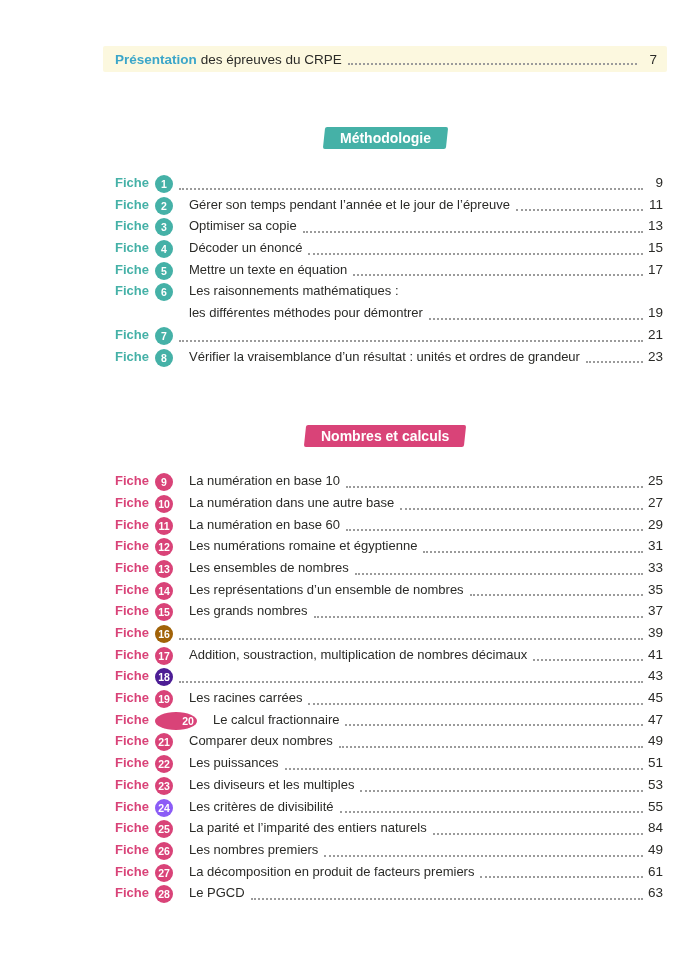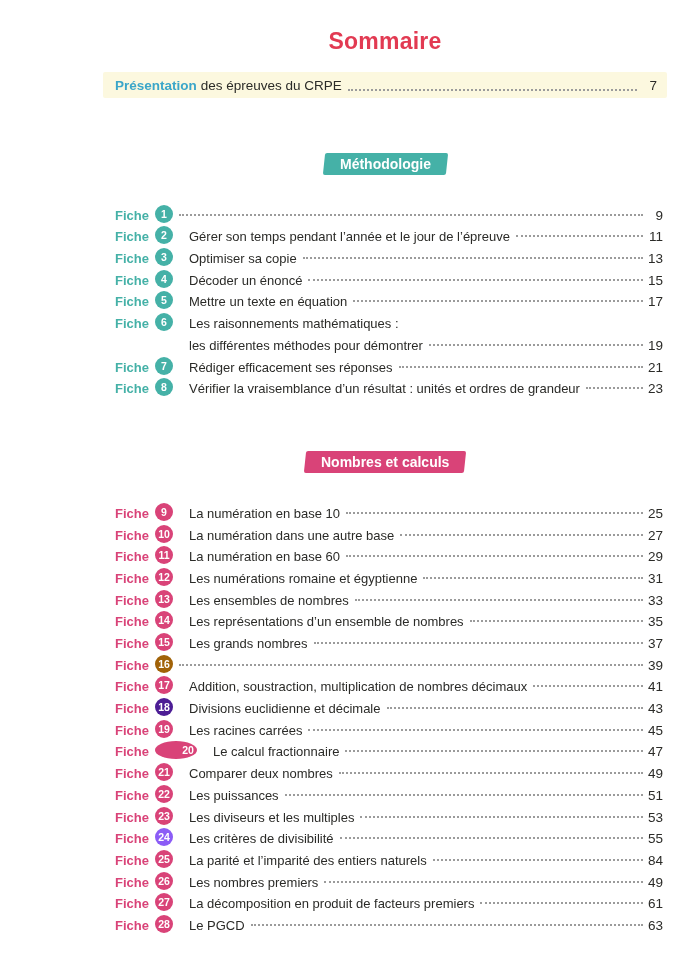--- a/index.html
+++ b/index.html
@@ -64,21 +64,21 @@
     display: inline-block;
     transform: skewX(6deg);
     color: #ffffff;
     font-weight: bold;
     font-size: 14px;
     white-space: nowrap;
   }
   
   .fiche-row {
     display: flex;
-    align-items: flex-end;
+    align-items: flex-start;
     height: 21.7px;
     padding: 0 4px 0 12px;
     box-sizing: border-box;
     font-size: 13px;
   }
   .fiche-label {
     width: 40px;
     flex: 0 0 40px;
     font-weight: bold;
     font-size: 13px;
@@ -120,21 +120,20 @@
     font-size: 13.5px;
     color: var(--text-dark, #2b2b28);
     flex-shrink: 0;
   }
 </style>
 </head>
 <body>
 
 <div class="content">
 
-  <h1 class="page-title">Sommaire</h1>
 
   <div class="presentation-row">
     <span class="pres-highlight">Présentation</span>
     <span class="pres-rest">des épreuves du CRPE</span>
     <span class="leader"></span>
     <span class="pagenum">7</span>
   </div>
 
   <div id="sections">
       <section class="toc-section">
@@ -182,21 +181,20 @@
         </div>
         <div class="fiche-row">
           <span class="indent"></span>
           <span class="entry-title">les différentes méthodes pour démontrer</span>
           <span class="leader"></span>
           <span class="pagenum">19</span>
         </div>
         <div class="fiche-row">
           <span class="fiche-label" style="color: rgb(69, 177, 167);">Fiche</span>
           <span class="fiche-num" style="background: rgb(69, 177, 167);">7</span>
-          <span class="entry-title">Rédiger efficacement ses réponses</span>
           <span class="leader"></span>
           <span class="pagenum">21</span>
         </div>
         <div class="fiche-row">
           <span class="fiche-label" style="color: rgb(69, 177, 167);">Fiche</span>
           <span class="fiche-num" style="background: rgb(69, 177, 167);">8</span>
           <span class="entry-title">Vérifier la vraisemblance d’un résultat : unités et ordres de grandeur</span>
           <span class="leader"></span>
           <span class="pagenum">23</span>
         </div>
@@ -263,21 +261,20 @@
         <div class="fiche-row">
           <span class="fiche-label" style="color: rgb(217, 67, 120);">Fiche</span>
           <span class="fiche-num" style="background: rgb(217, 67, 120);">17</span>
           <span class="entry-title">Addition, soustraction, multiplication de nombres décimaux</span>
           <span class="leader"></span>
           <span class="pagenum">41</span>
         </div>
         <div class="fiche-row">
           <span class="fiche-label" style="color: rgb(217, 67, 120);">Fiche</span>
           <span class="fiche-num" style="background: #4c1d95;">18</span>
-          <span class="entry-title">Divisions euclidienne et décimale</span>
           <span class="leader"></span>
           <span class="pagenum">43</span>
         </div>
         <div class="fiche-row">
           <span class="fiche-label" style="color: rgb(217, 67, 120);">Fiche</span>
           <span class="fiche-num" style="background: rgb(217, 67, 120);">19</span>
           <span class="entry-title">Les racines carrées</span>
           <span class="leader"></span>
           <span class="pagenum">45</span>
         </div>

